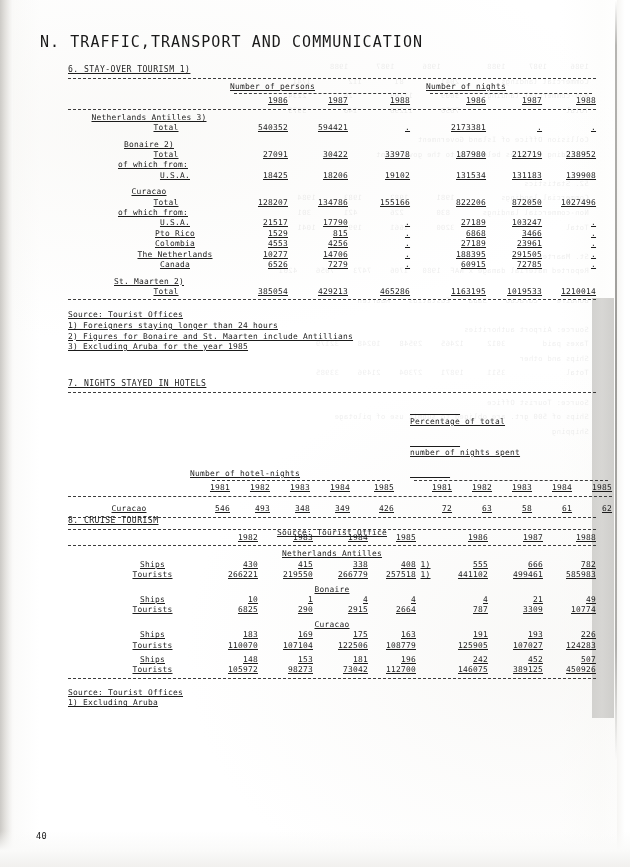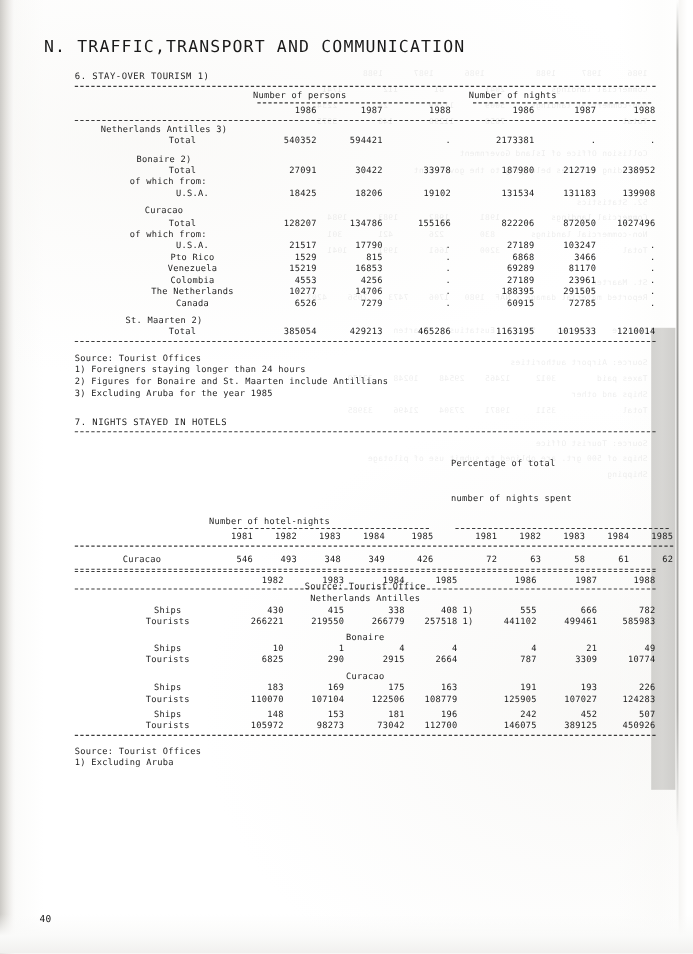--- a/index.html
+++ b/index.html
@@ -96,21 +96,21 @@
     letter-spacing: 1.05px;
     color: #1a1a1a;
   }
 
   .sect-title {
     font-size: 8.1px;
     letter-spacing: .45px;
     color: #1c1c1c;
   }
 
-  .block { position: absolute; left: 68px; }
+  .block { position: absolute; left: 68px; text-decoration: underline; }
 
   .rule {
     height: 0;
     border-top: 1.1px dashed #2c2c2c;
     opacity: .92;
   }
 
   table.tbl {
     border-collapse: collapse;
     font-size: 7.9px;
@@ -357,30 +357,20 @@
             <td class="num">.</td>
           </tr>
           <tr>
             <td class="lbl indent3">Pto Rico</td>
             <td class="num">1529</td>
             <td class="num">815</td>
             <td class="num">.</td>
             <td></td>
             <td class="num">6868</td>
             <td class="num">3466</td>
-            <td class="num">.</td>
-          </tr>
-          <tr>
-            <td class="lbl indent3">Venezuela</td>
-            <td class="num">15219</td>
-            <td class="num">16853</td>
-            <td class="num">.</td>
-            <td></td>
-            <td class="num">69289</td>
-            <td class="num">81170</td>
             <td class="num">.</td>
           </tr>
           <tr>
             <td class="lbl indent3">Colombia</td>
             <td class="num">4553</td>
             <td class="num">4256</td>
             <td class="num">.</td>
             <td></td>
             <td class="num">27189</td>
             <td class="num">23961</td>
@@ -511,20 +501,21 @@
             <td class="num">62</td>
           </tr>
         </tbody>
     </table>
     <div class="rule" style="margin-top:3px;"></div>
 
     <div class="notes" style="margin-top:10px;text-align:center;">Source: Tourist Office</div>
   </div>
 
   <div class="block" style="top:515px; width:528px;">
+    <div class="sect-title">8. CRUISE TOURISM</div>
     <div class="rule" style="margin-top:4px;"></div>
 
     <table class="tbl" style="width:528px; margin-top:3px;">
       <colgroup>
         <col style="width:135px">
         <col style="width:55px">
           <col style="width:55px">
           <col style="width:55px">
         <col style="width:48px">
           <col style="width:16px">

